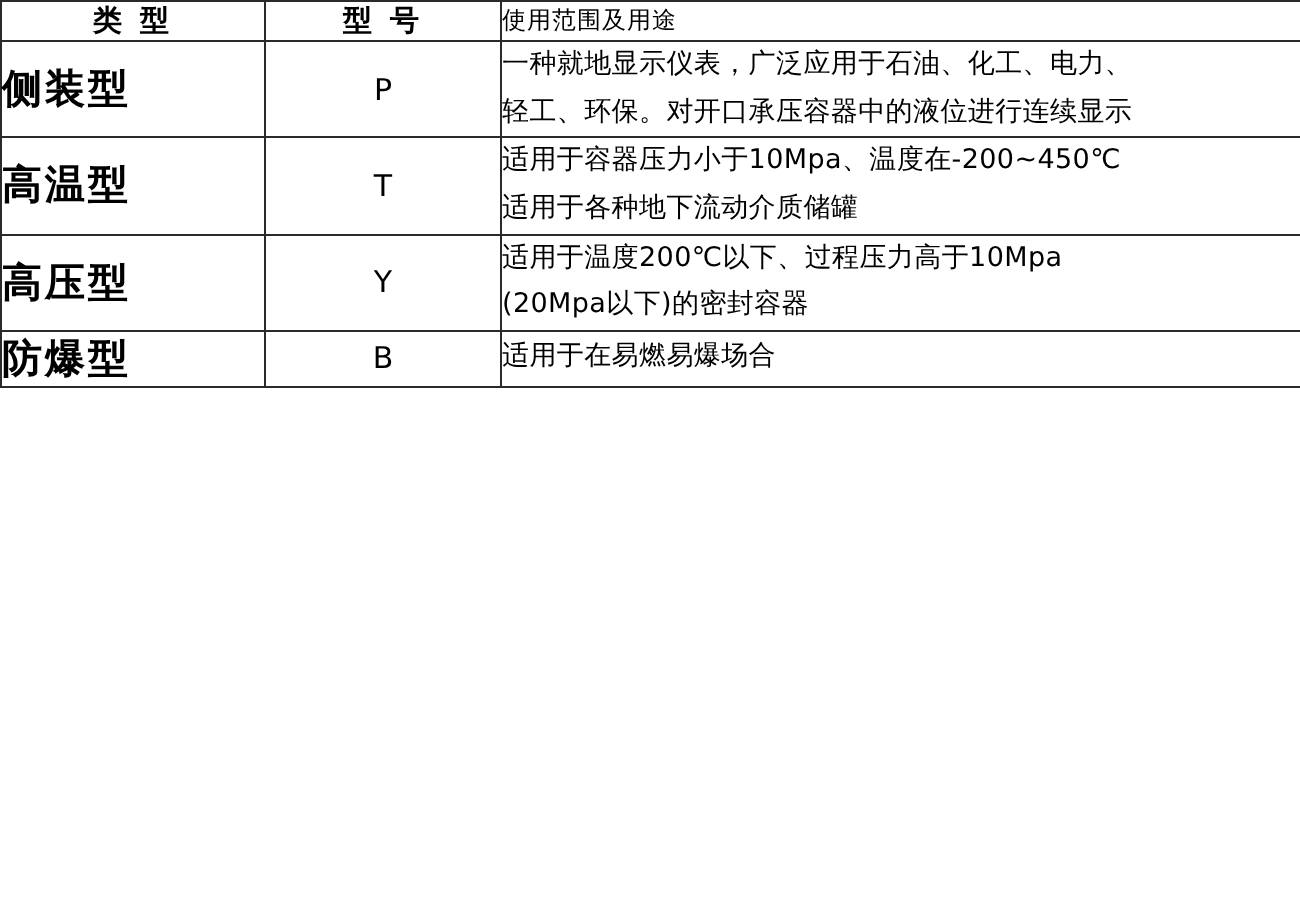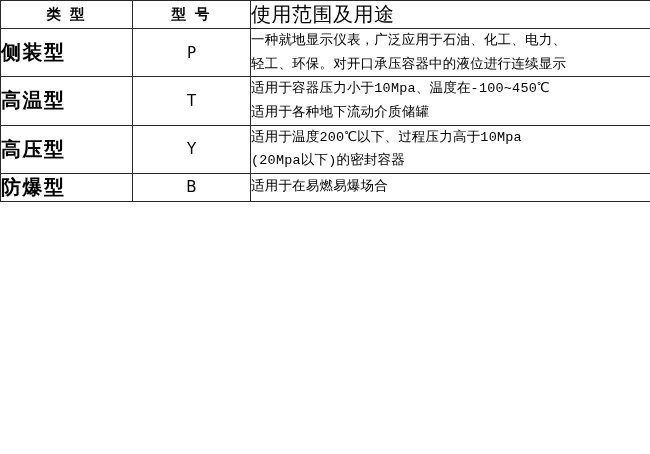--- a/index.html
+++ b/index.html
@@ -32,21 +32,21 @@
   .head-cell {
     text-align: center;
     font-weight: bold;
     font-size: 14.5px;
     letter-spacing: 2px;
     padding: 6px 4px 7px 4px;
   }
   .head-desc {
     text-align: left;
     font-weight: normal;
-    font-size: 20px;
+    font-size: 12px;
     letter-spacing: 0.5px;
     padding: 6px 0 7px 10px;
   }
   .type-cell {
     font-weight: bold;
     font-size: 20px;
     letter-spacing: 1.5px;
     text-align: left;
     padding: 6px 0 6px 9px;
   }
@@ -58,21 +58,20 @@
   .desc-cell {
     text-align: left;
     font-size: 13.5px;
     line-height: 1.75;
     padding: 5px 8px 6px 10px;
     letter-spacing: 0.2px;
   }
   .desc-cell .line {
     display: block;
     white-space: nowrap;
-    font-family: Liberation Mono, monospace;
   }
 </style>
 </head>
 <body>
 
 <table id="spec-table">
   <colgroup>
     <col class="c-type">
     <col class="c-model">
     <col class="c-desc">
@@ -90,21 +89,21 @@
         <td class="model-cell">P</td>
         <td class="desc-cell">
           <span class="line">一种就地显示仪表，广泛应用于石油、化工、电力、</span>
           <span class="line">轻工、环保。对开口承压容器中的液位进行连续显示</span>
         </td>
       </tr>
       <tr>
         <td class="type-cell">高温型</td>
         <td class="model-cell">T</td>
         <td class="desc-cell">
-          <span class="line">适用于容器压力小于10Mpa、温度在-100~450℃</span>
+          <span class="line">适用于容器压力小于10Mpa、温度在-200~450℃</span>
           <span class="line">适用于各种地下流动介质储罐</span>
         </td>
       </tr>
       <tr>
         <td class="type-cell">高压型</td>
         <td class="model-cell">Y</td>
         <td class="desc-cell">
           <span class="line">适用于温度200℃以下、过程压力高于10Mpa</span>
           <span class="line">(20Mpa以下)的密封容器</span>
         </td>

